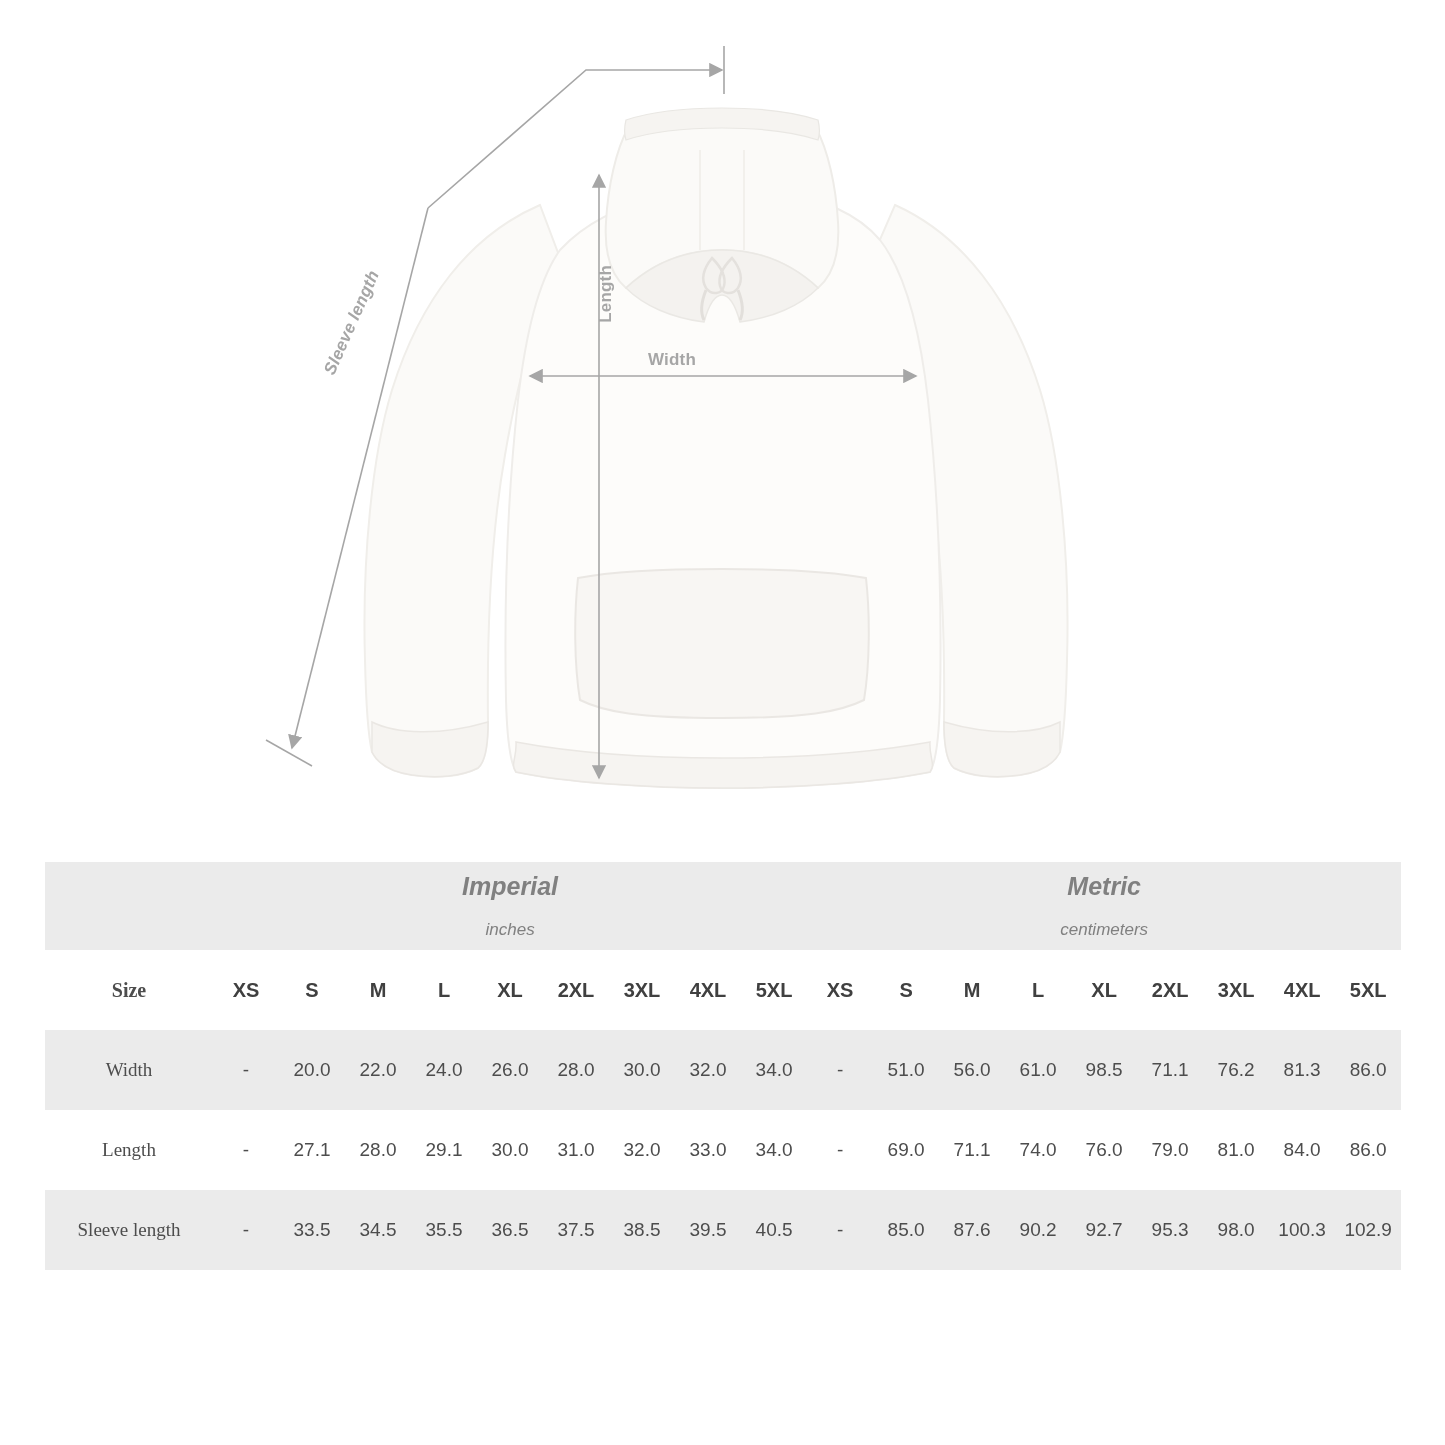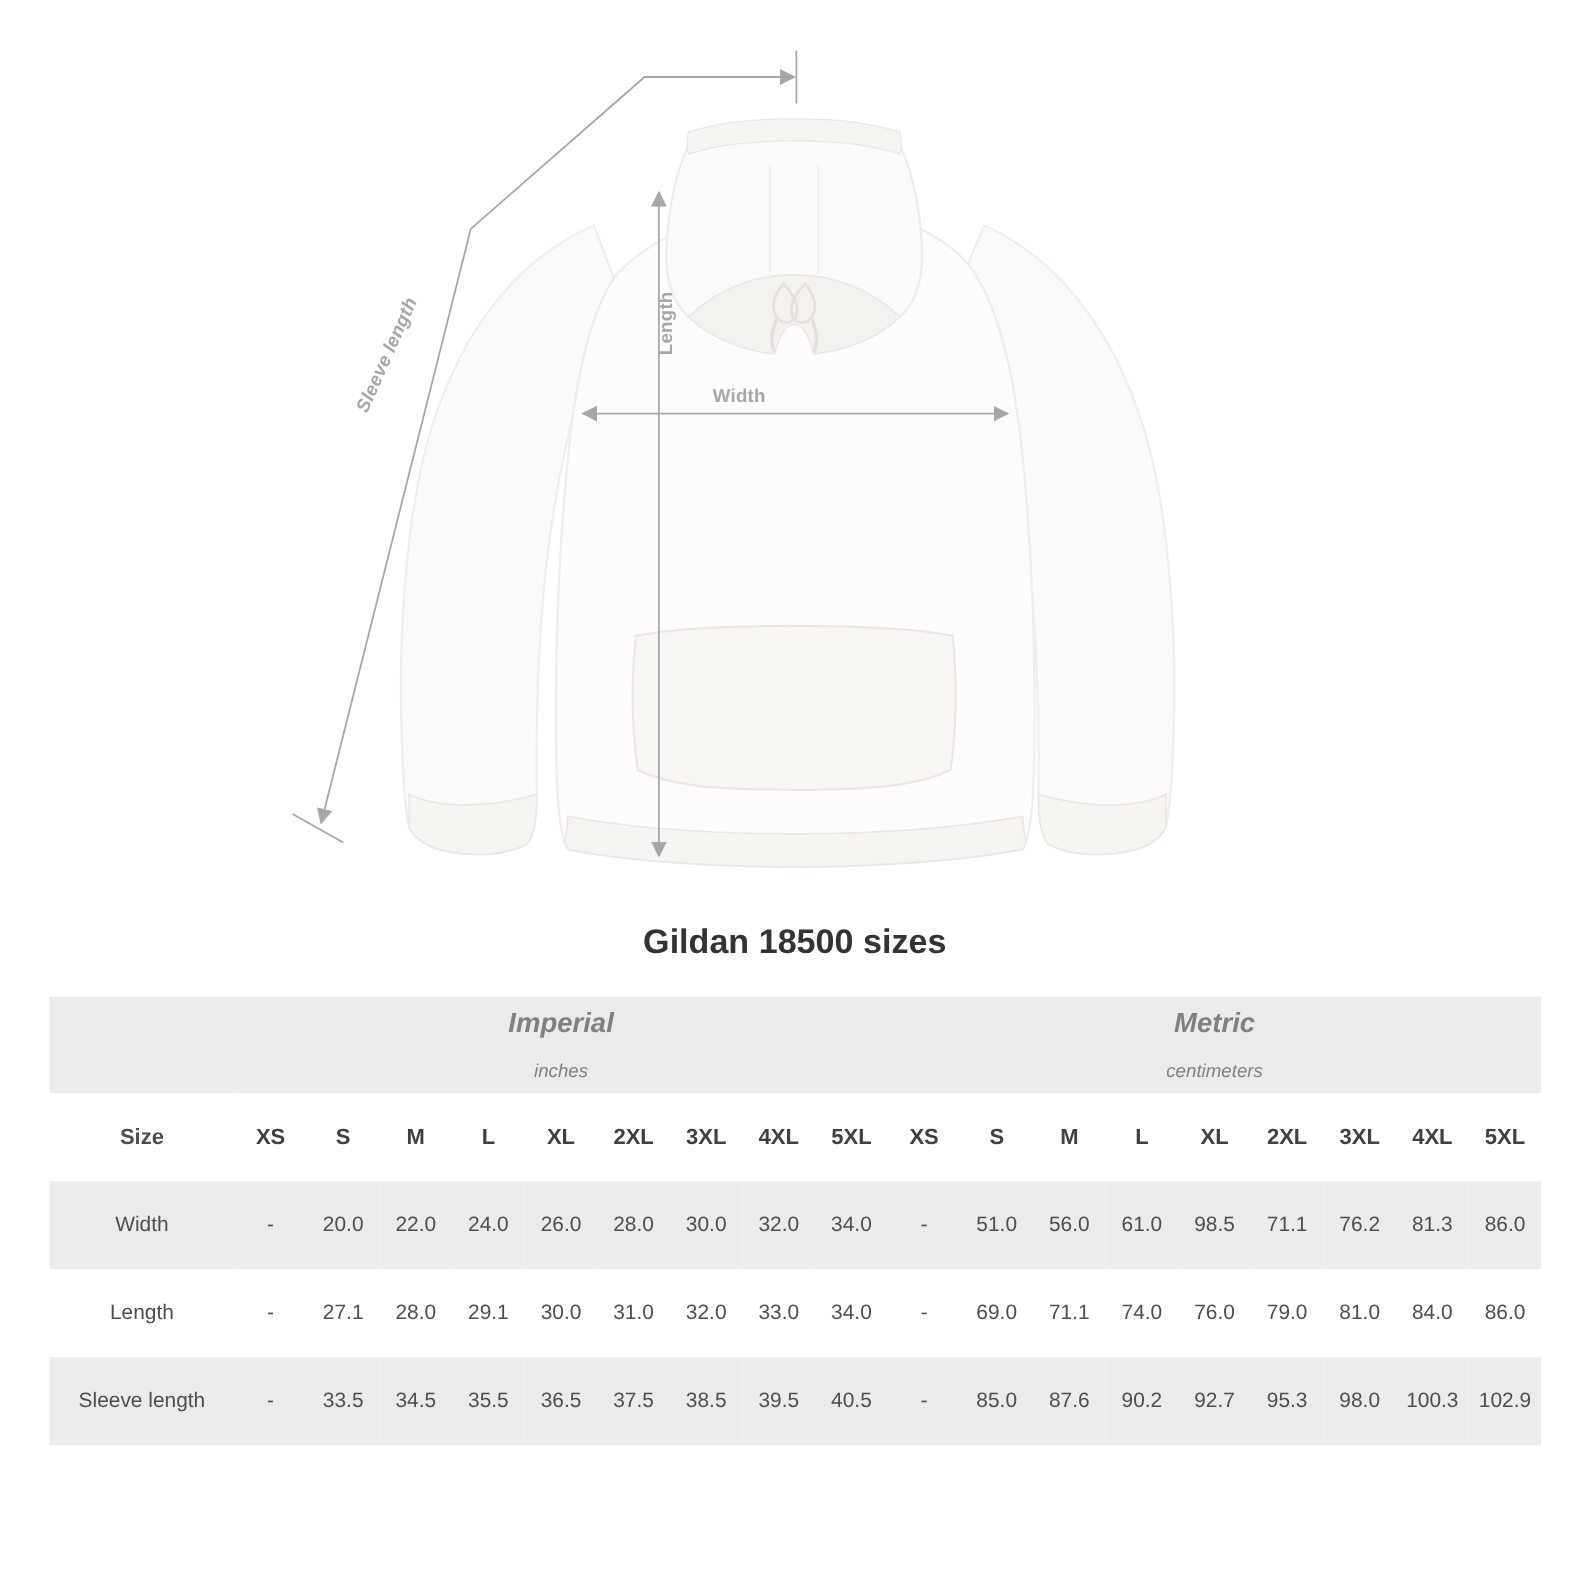--- a/index.html
+++ b/index.html
@@ -126,20 +126,21 @@
     color: #404040;
   }
 
   tr.data-row td { height: 78px; }
   tr.odd td { background: #ebebeb; }
   tr.even td { background: #ffffff; }
   td.rowhead {
     font-weight: bold;
     font-size: 20px;
     color: #4d4d4d;
+    font-family: Liberation Serif, serif;
   }
   .col-label { width: 168px; }
   .col-val { width: 66px; }
 </style>
 </head>
 <body>
 
 <div class="page">
 
   <div class="illustration">
@@ -236,21 +237,20 @@
         <line x1="266" y1="740" x2="312" y2="766"></line>
       </g>
     </svg>
 
     <span class="dim-label width-label">Width</span>
     <span class="dim-label length-label">Length</span>
     <span class="dim-label sleeve-label">Sleeve length</span>
   </div>
 
   <div class="title-block">
-    <h1 class="chart-title">Gildan 18500 sizes</h1>
   </div>
 
   <div class="table-wrap">
     <table class="size-table">
       <colgroup>
         <col class="col-label">
         <col class="col-val">
           <col class="col-val">
           <col class="col-val">
           <col class="col-val">

